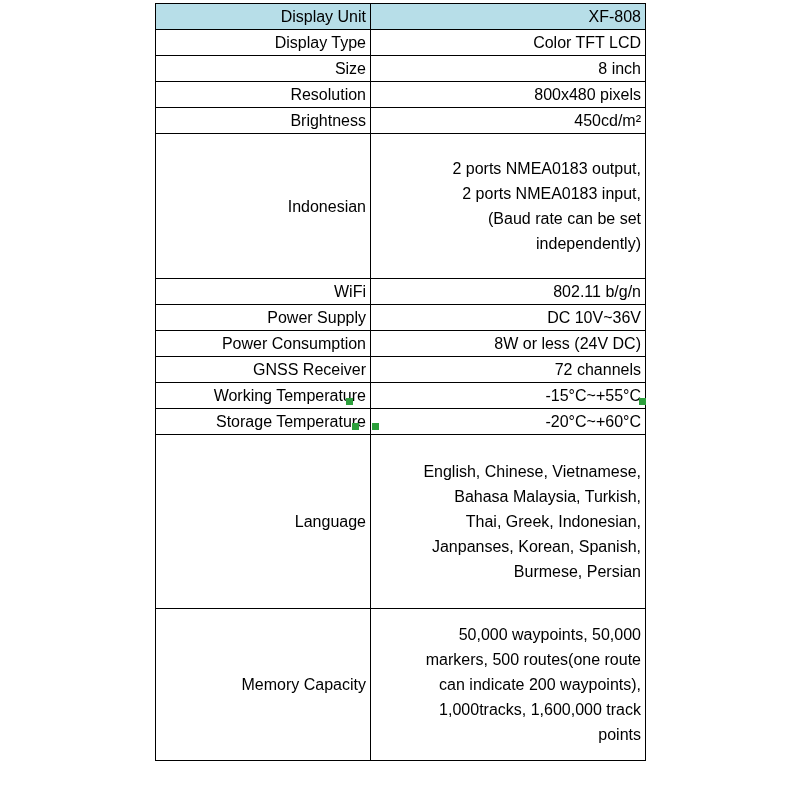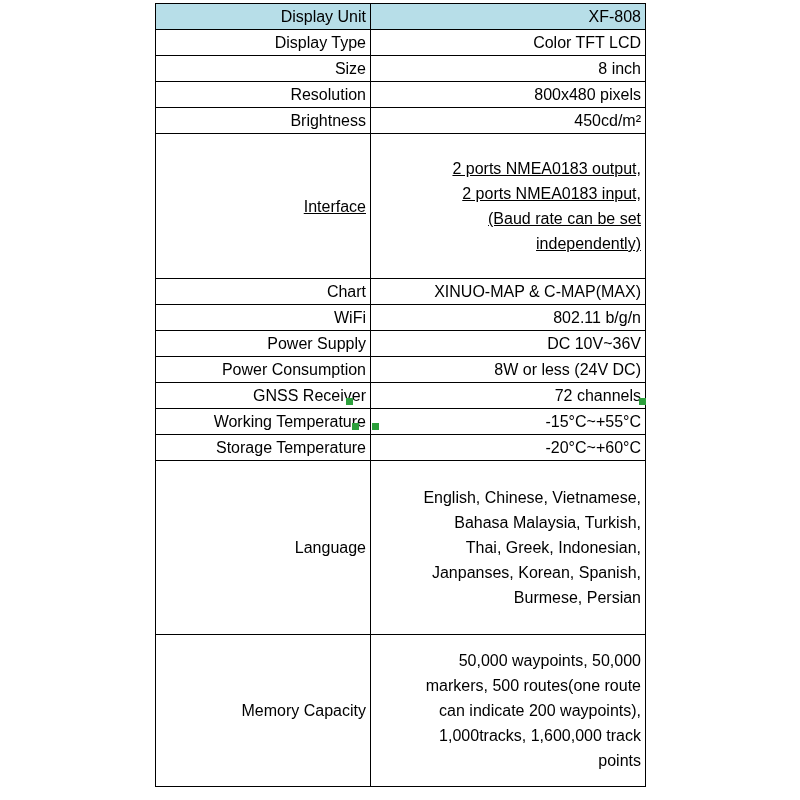--- a/index.html
+++ b/index.html
@@ -25,21 +25,21 @@
     border:1px solid #000;
     padding:0 4px 0 5px;
     vertical-align:middle;
     line-height:25px;
     height:25px;
     overflow:hidden;
     text-align:right;
   }
   td.val { white-space:pre-line; }
   tr.header-row td { background:#b7dee8; }
-  tr.tall-interface td { height:145px;text-decoration:underline; }
+  tr.tall-interface td { height:145px; }
   tr.tall-language  td { height:174px;margin-top:47px; }
   tr.tall-memory    td { height:152px; }
   td.indent-val { padding-left:14px;margin-left:15px; }
   .green-mark {
     position:absolute;
     width:7px;
     height:7px;
     background:#2ca03c;
   }
   .gm-1 { left:346px; top:398px; }
@@ -70,29 +70,25 @@
     </tr>
     <tr>
       <td>Resolution</td>
       <td class="val">800x480 pixels</td>
     </tr>
     <tr>
       <td>Brightness</td>
       <td class="val">450cd/m²</td>
     </tr>
     <tr class="tall-interface">
-      <td>Interface</td>
+      <td>Indonesian</td>
       <td class="val">2 ports NMEA0183 output,
 2 ports NMEA0183 input,
 (Baud rate can be set
 independently)</td>
-    </tr>
-    <tr>
-      <td>Chart</td>
-      <td class="val">XINUO-MAP &amp; C-MAP(MAX)</td>
     </tr>
     <tr>
       <td>WiFi</td>
       <td class="val">802.11 b/g/n</td>
     </tr>
     <tr>
       <td>Power Supply</td>
       <td class="val">DC 10V~36V</td>
     </tr>
     <tr>

